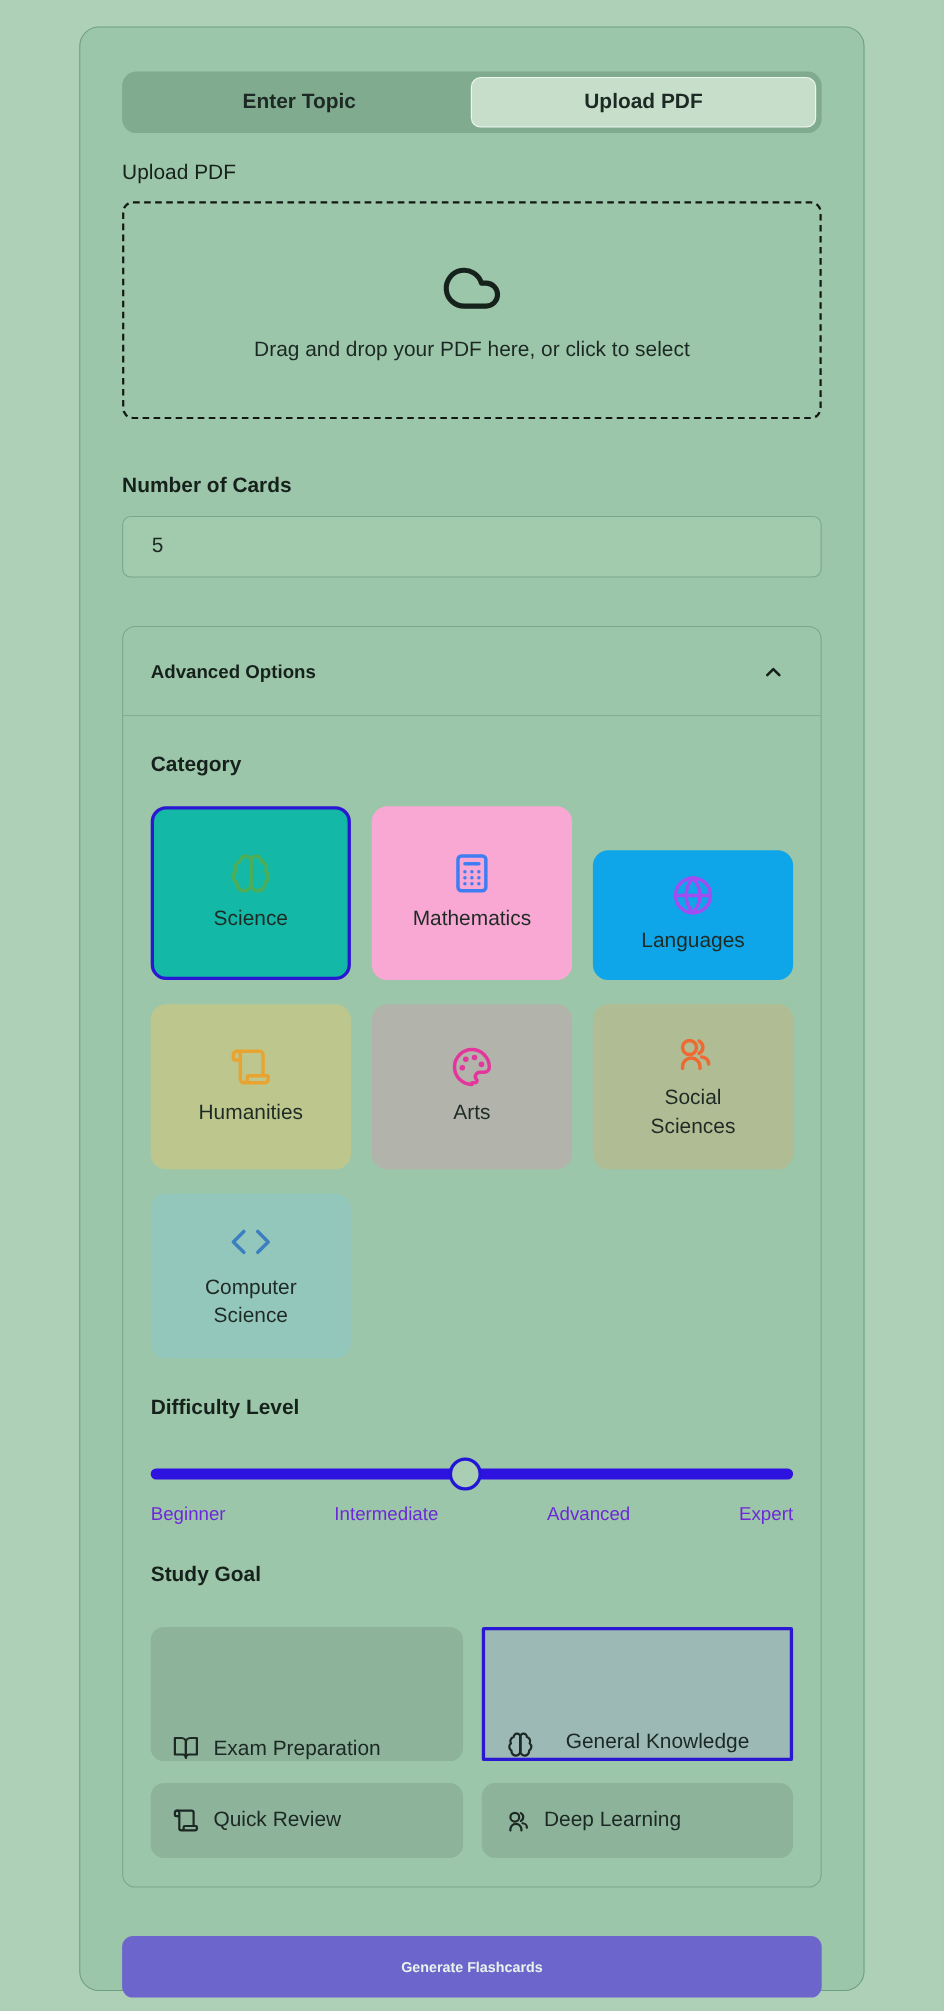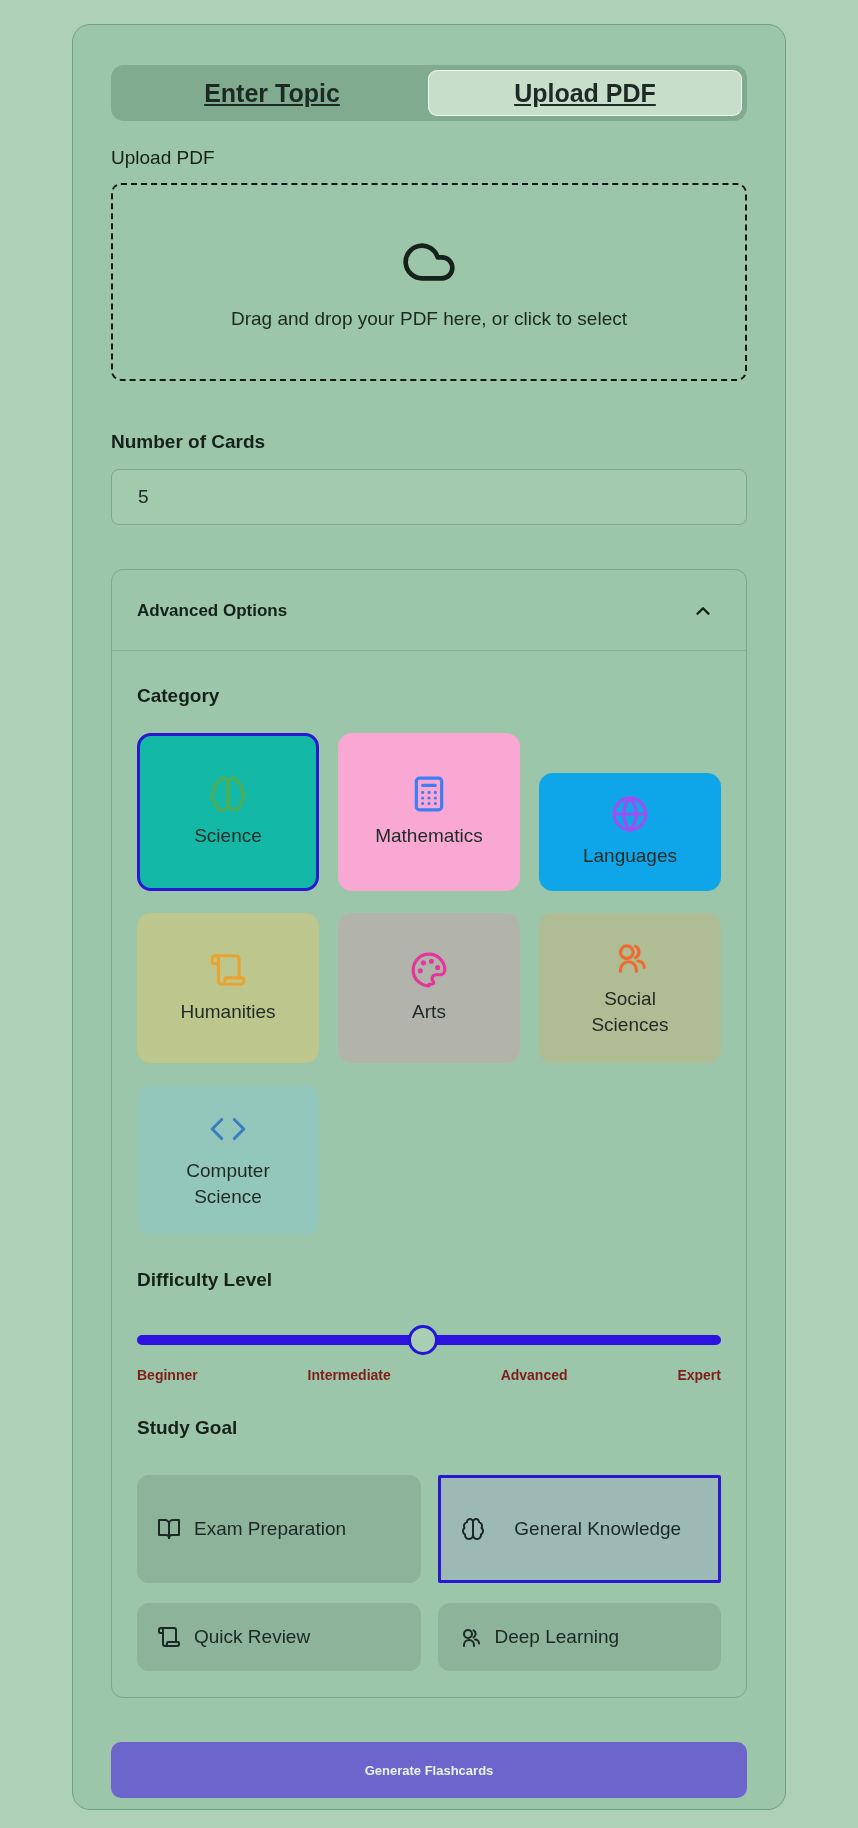--- a/index.html
+++ b/index.html
@@ -27,26 +27,25 @@
     height: 56px;
     background: #81ab8e;
     border-radius: 13px;
     padding: 5px;
   }
   .tab {
     flex: 1;
     border: none;
     background: transparent;
     font-family: inherit;
-    font-size: 25px;
+    font-size: 19px;
     font-weight: 600;
     color: #1d2925;
     border-radius: 9px;
     cursor: pointer;
-    text-decoration: underline;
   }
   .tab.active {
     background: #c7dfca;
     border: 1px solid rgba(255,255,255,0.75);
   }
   
   .field-label {
     margin-top: 26px;
     font-size: 19px;
     font-weight: 500;
@@ -163,23 +162,22 @@
     width: 30px; height: 30px;
     margin-left: -15px;
     border-radius: 50%;
     background: #a9ceb3;
     border: 3px solid #2315d6;
   }
   .slider-labels {
     margin-top: 12px;
     display: flex;
     justify-content: space-between;
-    font-size: 14px;
-    color: #7f1d1d;
-    font-weight: bold;
+    font-size: 17px;
+    color: #6d28d9;
   }
   
   .goal-grid {
     margin-top: 36px;
     display: grid;
     grid-template-columns: 1fr 1fr;
     gap: 20px 17px;
   }
   .goal {
     border: none;
@@ -188,21 +186,21 @@
     display: flex;
     align-items: center;
     gap: 13px;
     padding: 0 20px;
     font-family: inherit;
     font-size: 19px;
     color: #1c2823;
     cursor: pointer;
   }
   .goal svg { width: 24px; height: 24px; color: #1c2823; flex: 0 0 auto; }
-  .goal-lg { height: 108px; }
+  .goal-lg { height: 122px; align-items: flex-end; }
   .goal-sm { height: 68px; }
   .goal.selected {
     background: #9cb9b6;
     border: 3px solid #2a17d3;
     border-radius: 2px;
   }
   .goal.selected .goal-label {
     flex: 1;
     text-align: center;
     line-height: 1.45;

